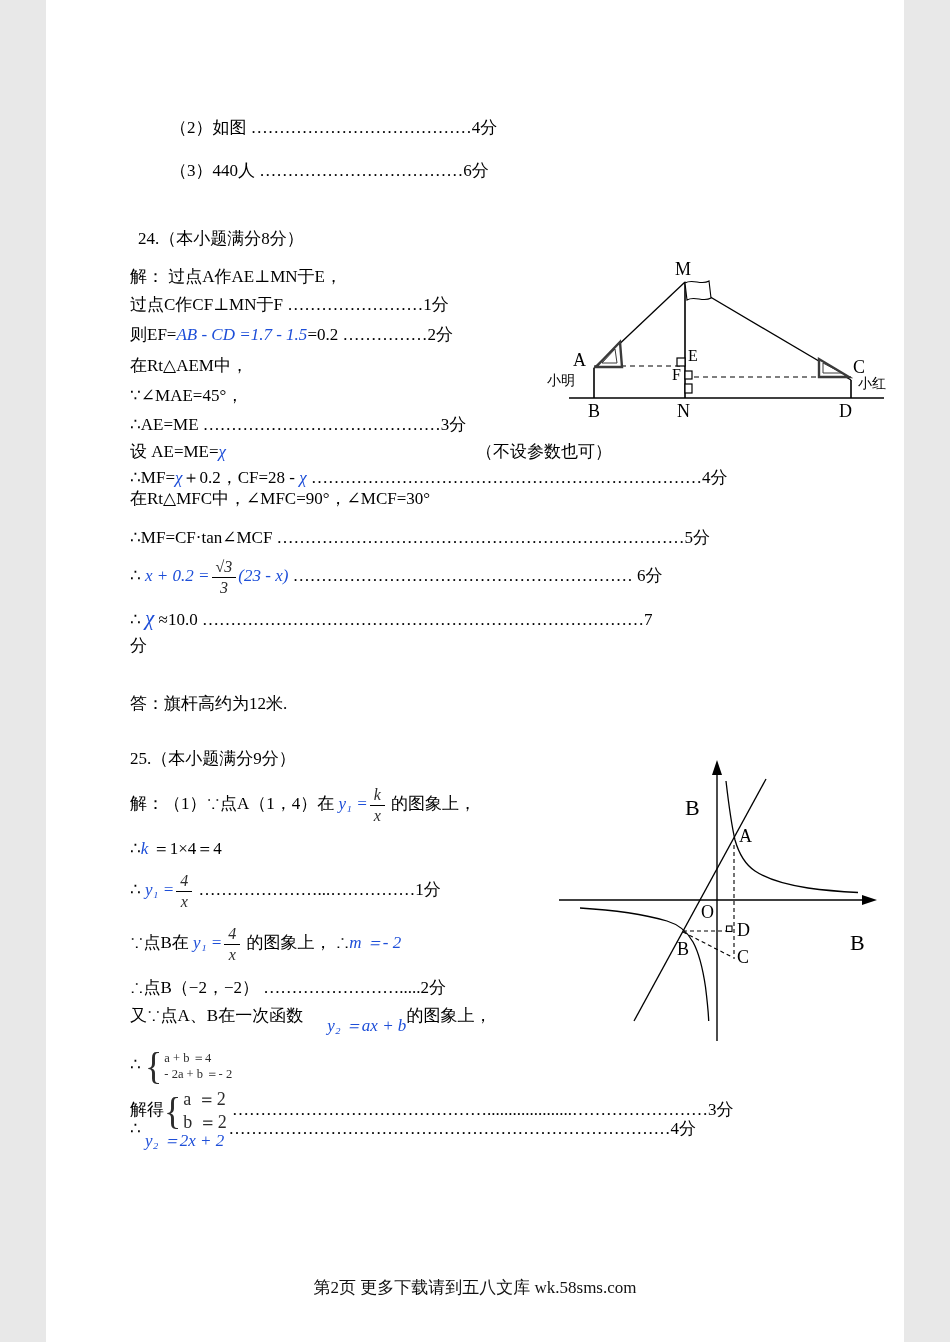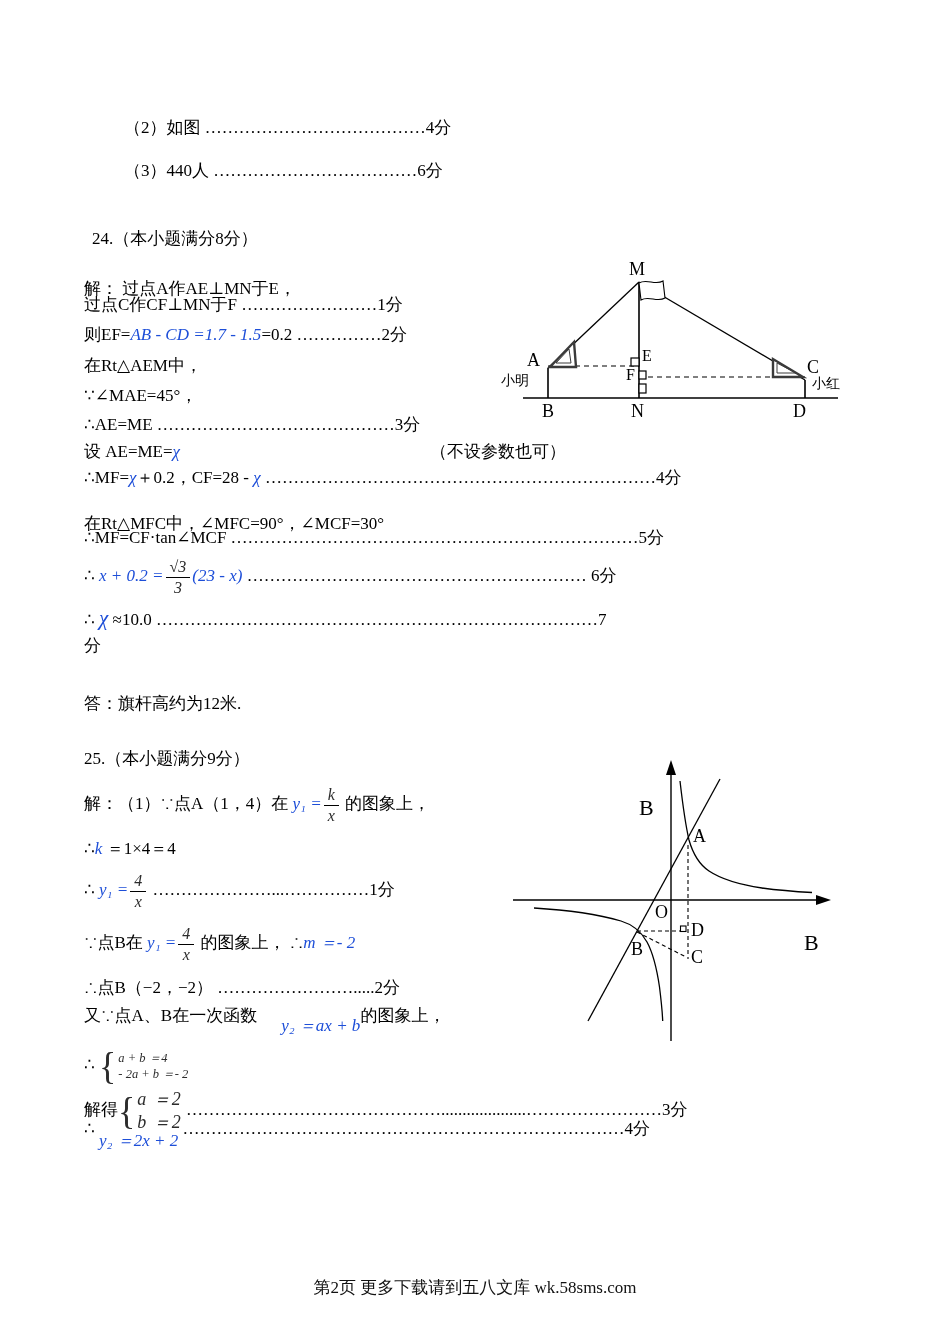--- a/index.html
+++ b/index.html
@@ -1,57 +1,57 @@
 <!DOCTYPE html>
 <html><head>
 <meta charset="utf-8">
 <style>
   html,body{margin:0;padding:0;background:#e8e8e8;}
   .page{
-    position:relative;width:950px;height:1342px;margin:0 auto;background:#ffffff;
+    position:relative;width:858px;height:1342px;margin:0 auto;background:#ffffff;
     color:#000;font-family:"Liberation Serif","DejaVu Serif",serif;font-size:17px;
     overflow:hidden;
   }
   .ln{position:absolute;white-space:nowrap;line-height:1.25;}
   .fm{font-family:"Liberation Serif","DejaVu Serif",serif;font-style:italic;color:#1d4ed8;}
   .big-chi{font-size:21px;}
   .frac{display:inline-block;vertical-align:middle;text-align:center;line-height:1.1;font-style:italic;color:#2b2b2b;font-size:16px;padding:0 2px;}
   .frac .num{display:block;border-bottom:1.2px solid #000;padding:0 4px 1px;}
   .frac .den{display:block;padding-top:1px;}
   .sys{display:inline-flex;align-items:center;vertical-align:middle;}
   .sys .brace{font-size:36px;font-weight:400;line-height:1;transform:scaleY(1.05);margin-right:2px;color:#2b2b2b;}
-  .sys .rows{display:inline-block;font-style:italic;color:#2b2b2b;line-height:1.3;}
+  .sys .rows{display:inline-block;color:#2b2b2b;line-height:1.3;}
   .sys .rows .row{display:block;}
   .sys.small .rows{font-size:12.5px;}
   .sys.mid .rows{font-size:18px;letter-spacing:1px;}
   .off-low{position:relative;top:10px;margin-left:24px;}
   .off-low2{position:relative;top:12px;margin-top:26px;}
   .footer{position:absolute;left:0;right:0;top:1276px;text-align:center;font-size:17px;color:#111;}
   svg{position:absolute;overflow:visible;}
   svg text{font-family:"Liberation Serif","DejaVu Serif",serif;fill:#000;}
 </style>
 </head>
 <body>
 
 <div class="page">
 
   <div class="ln" style="left:124px;top:117px"><span>（2）如图</span><span>  …………………………………4分</span></div>
   <div class="ln" style="left:124px;top:160px"><span>（3）440人</span><span>  ………………………………6分</span></div>
 
   <div class="ln" style="left:92px;top:228px">24.（本小题满分8分）</div>
-  <div class="ln" style="left:84px;top:278px">解：  过点A作AE⊥MN于E，</div>
+  <div class="ln" style="left:84px;top:266px">解：  过点A作AE⊥MN于E，</div>
   <div class="ln" style="left:84px;top:294px">过点C作CF⊥MN于F ……………………1分</div>
   <div class="ln" style="left:84px;top:324px"><span>则EF=</span><span class="fm">AB - CD =1.7 - 1.5</span><span>=0.2 ……………2分</span></div>
   <div class="ln" style="left:84px;top:355px">在Rt△AEM中，</div>
   <div class="ln" style="left:84px;top:385px">∵∠MAE=45°，</div>
   <div class="ln" style="left:84px;top:414px">∴AE=ME  ……………………………………3分</div>
   <div class="ln" style="left:84px;top:441px"><span>设 AE=ME=</span><span class="fm">χ</span></div>
   <div class="ln" style="left:430px;top:441px">（不设参数也可）</div>
   <div class="ln" style="left:84px;top:467px"><span>∴MF=</span><span class="fm">χ</span><span>＋0.2，CF=28 - </span><span class="fm">χ</span><span> ……………………………………………………………4分</span></div>
-  <div class="ln" style="left:84px;top:513px">在Rt△MFC中，∠MFC=90°，∠MCF=30°</div>
+  <div class="ln" style="left:84px;top:488px">在Rt△MFC中，∠MFC=90°，∠MCF=30°</div>
   <div class="ln" style="left:84px;top:527px"><span>∴MF=CF·tan∠MCF</span><span>  ………………………………………………………………5分</span></div>
   <div class="ln" style="left:84px;top:558px"><span>∴ </span><span class="fm">x + 0.2 =</span><span class="frac"><span class="num">√3</span><span class="den">3</span></span><span class="fm">(23 -  x)</span><span>  …………………………………………………… 6分</span></div>
   <div class="ln" style="left:84px;top:605px"><span>∴ </span><span class="fm big-chi">χ</span><span> ≈10.0</span><span>  ……………………………………………………………………7</span></div>
   <div class="ln" style="left:84px;top:635px">分</div>
   <div class="ln" style="left:84px;top:693px">答：旗杆高约为12米.</div>
 
   <svg style="left:500px;top:250px" width="360" height="175" viewBox="0 0 360 175">
     <line x1="23" y1="148" x2="338" y2="148" stroke="#000" stroke-width="1.6"></line>
     <line x1="139" y1="32" x2="139" y2="148" stroke="#000" stroke-width="1.6"></line>
     <line x1="139" y1="32" x2="48" y2="118" stroke="#000" stroke-width="1.3"></line>

